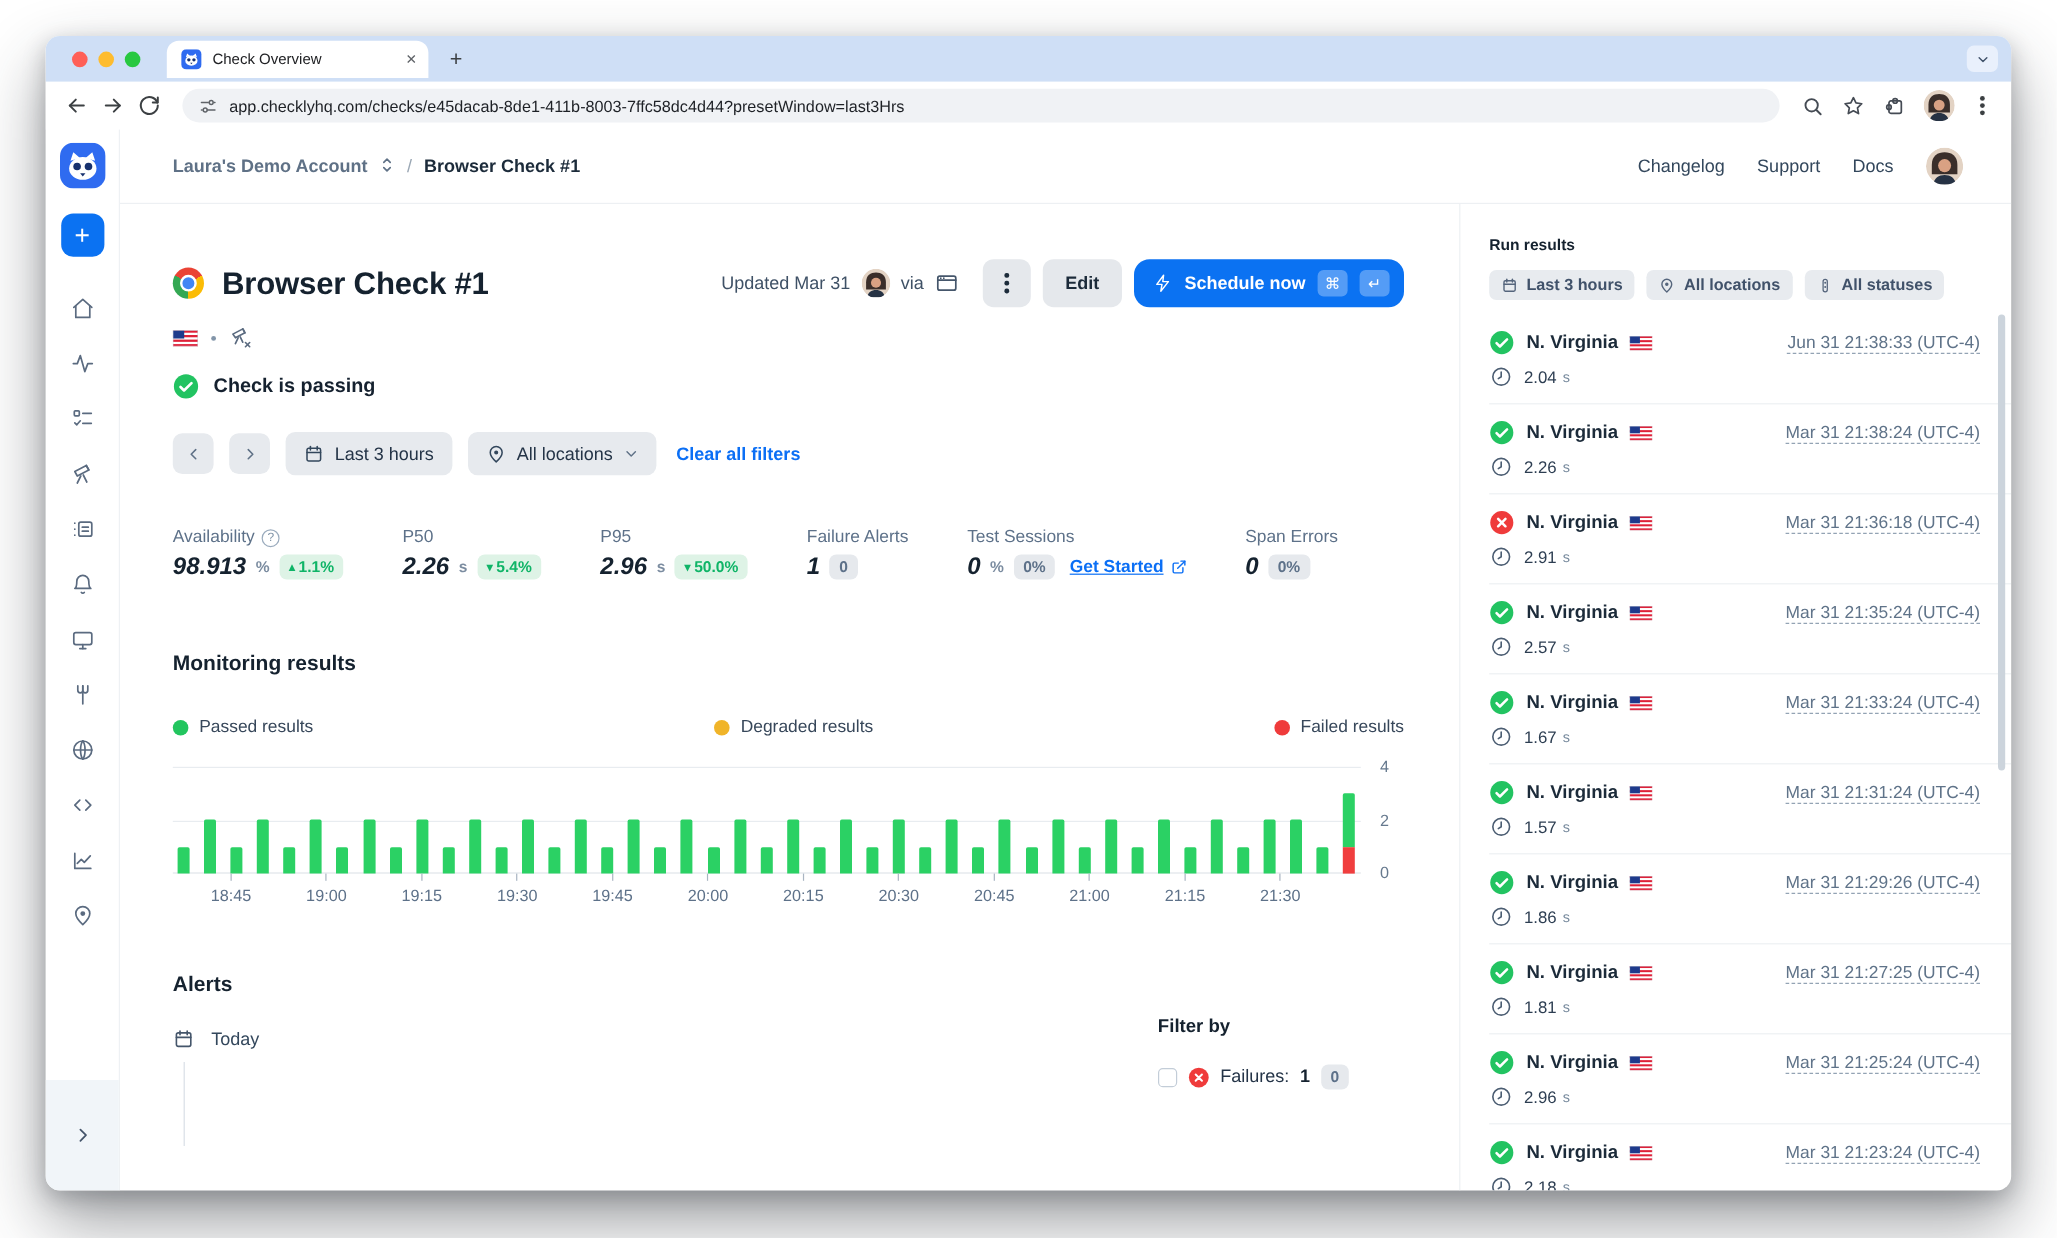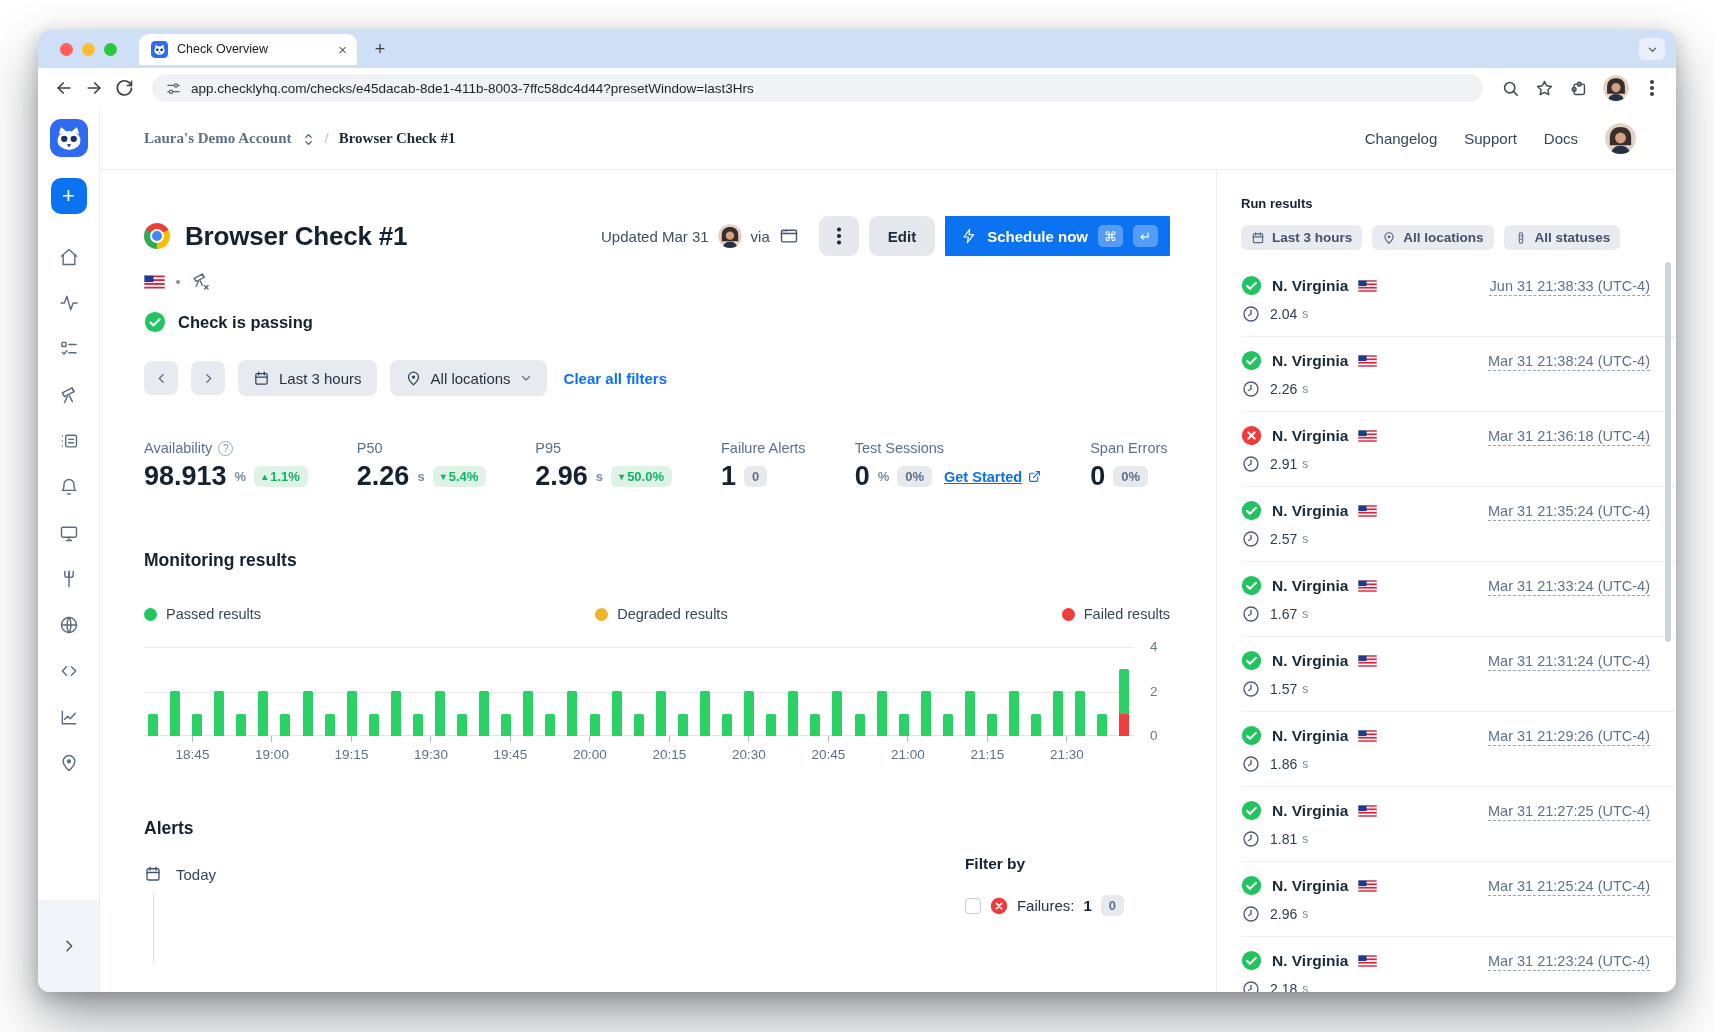--- a/index.html
+++ b/index.html
@@ -36,21 +36,21 @@
   .sidebar { width:62px; flex:0 0 auto; border-right:1px solid #eef1f4; display:flex; flex-direction:column; align-items:center; }
   .logo { width:38px; height:38px; margin-top:11px; }
   .plus-btn { width:36px; height:36px; border-radius:10px; background:#0b72f2; color:#fff; margin-top:21px;
               display:flex; align-items:center; justify-content:center; font-size:22px; font-weight:400; }
   .navicons { display:flex; flex-direction:column; gap:26px; margin-top:33px; align-items:center; color:#5b6b80; }
   .navicons svg { width:20px; height:20px; }
   .sidebar-bottom { margin-top:auto; width:100%; height:92px; background:#f1f5f9; display:flex; align-items:center; justify-content:center; color:#44546a; }
 
   .appmain { flex:1; display:flex; flex-direction:column; min-width:0; }
   .appbar { height:62px; flex:0 0 auto; display:flex; align-items:center; padding:0 40px 0 44px; border-bottom:1px solid #edf0f3; }
-  .breadcrumb { display:flex; align-items:flex-end; gap:10px; font-size:15px;font-family:Liberation Serif, serif; }
+  .breadcrumb { display:flex; align-items:flex-start; gap:10px; font-size:15px; }
   .bc-account { color:#5f7186; font-weight:700; }
   .bc-updown { color:#5f7186; }
   .bc-sep { color:#9aa7b4; }
   .bc-current { color:#1c2b3a; font-weight:700; }
   .appbar-right { margin-left:auto; display:flex; align-items:center; gap:27px; }
   .nav-link { font-size:15px; color:#33475c; }
   .avatar-md { width:31px; height:31px; border-radius:50%; overflow:hidden; }
 
   .content { flex:1; display:flex; min-height:0; }
   .main { flex:1; min-width:0; padding:46px 46px 0 44px; overflow:hidden; }
@@ -60,42 +60,42 @@
   .chrome-icon { width:26px; height:26px; border-radius:50%; position:relative; flex:0 0 auto;
                  background:conic-gradient(from -60deg, #ea4335 0 120deg, #fbbc05 0 240deg, #34a853 0 360deg); }
   .chrome-icon::after { content:""; position:absolute; inset:6px; border-radius:50%; background:#4285f4; border:2.5px solid #fff; }
   .page-title { font-size:26px; font-weight:700; color:#15222f; margin-left:15px; letter-spacing:-.2px; }
   .header-actions { margin-left:auto; display:flex; align-items:center; gap:10px; }
   .updated-wrap { display:flex; align-items:center; gap:9px; font-size:15px; color:#3f5166; margin-right:10px; }
   .avatar-xs { width:24px; height:24px; border-radius:50%; overflow:hidden; }
   .icon-btn { width:40px; height:40px; border-radius:9px; background:#e5e8ec; display:flex; align-items:center; justify-content:center; }
   .kebab-v { width:3.5px; height:3.5px; border-radius:50%; background:#1c2b3a; box-shadow:0 -6.5px 0 #1c2b3a, 0 6.5px 0 #1c2b3a; }
   .edit-btn { height:40px; padding:0 19px; border-radius:9px; background:#e5e8ec; color:#1c2b3a; font-size:15px; font-weight:700; display:flex; align-items:center; }
-  .schedule-btn { height:40px; padding:0 12px 0 16px; border-radius:1px; background:#0b72f2; color:#fff; font-size:15px; font-weight:700; display:flex; align-items:center; gap:10px; }
+  .schedule-btn { height:40px; padding:0 12px 0 16px; border-radius:13px; background:#0b72f2; color:#fff; font-size:15px; font-weight:700; display:flex; align-items:center; gap:10px; }
   .key-badge { width:25px; height:22px; border-radius:5px; background:rgba(255,255,255,.3); display:flex; align-items:center; justify-content:center; font-size:13px; font-weight:400; }
 
   .meta-row { display:flex; align-items:center; gap:11px; margin-top:15px; }
   .meta-dot { width:4px; height:4px; border-radius:50%; background:#8295a9; }
   .status-row { display:flex; align-items:center; gap:12px; margin-top:19px; }
   .status-circle { width:22px; height:22px; }
   .status-text { font-size:16.5px; font-weight:700; color:#15212f; }
 
   
   .filter-row { display:flex; align-items:center; gap:13px; margin-top:27px; }
   .sq-btn { width:34px; height:34px; border-radius:8px; background:#e7eaee; display:flex; align-items:center; justify-content:center; color:#5f7186; }
   .pill-lg { height:36px; border-radius:8px; background:#e7eaee; display:flex; align-items:center; gap:9px; padding:0 15px; font-size:15px; color:#243447; }
   .pill-lg svg { color:#33475c; }
   .clear-link { color:#0b6ff5; font-weight:700; font-size:15px; margin-left:4px; }
 
   
   .stats-row { display:flex; gap:49px; margin-top:44px; }
   .stat-label { font-size:14.5px; color:#5d7189; display:flex; align-items:center; gap:6px; }
   .help-circle { width:15px; height:15px; border-radius:50%; border:1.3px solid #9aabbd; color:#7e92a6; font-size:10px; display:flex; align-items:center; justify-content:center; }
   .value-row { display:flex; align-items:center; gap:8px; margin-top:5px; }
-  .stat-value { font-size:27px; font-weight:700; color:#15222f; }
+  .stat-value { font-size:20px; font-weight:700; color:#15222f;font-style:italic; }
   .stat-unit { font-size:13px; color:#7b8ca0; font-weight:700; }
   .badge { font-size:13px; font-weight:700; padding:3px 8px; border-radius:6px; display:inline-flex; align-items:center; gap:3px; }
   .badge-green { background:#def3e6; color:#0fb467; }
   .badge-green .tri { font-size:10px; }
   .badge-gray { background:#e6e9ed; color:#5d7189; }
   .get-started { color:#0b6ff5; font-weight:700; font-size:14.5px; display:inline-flex; align-items:center; gap:6px; margin-left:4px; }
   .get-started span { text-decoration:underline; }
 
   
   .monitoring-title { margin-top:58px; font-size:17.5px; font-weight:700; color:#15222f; }

